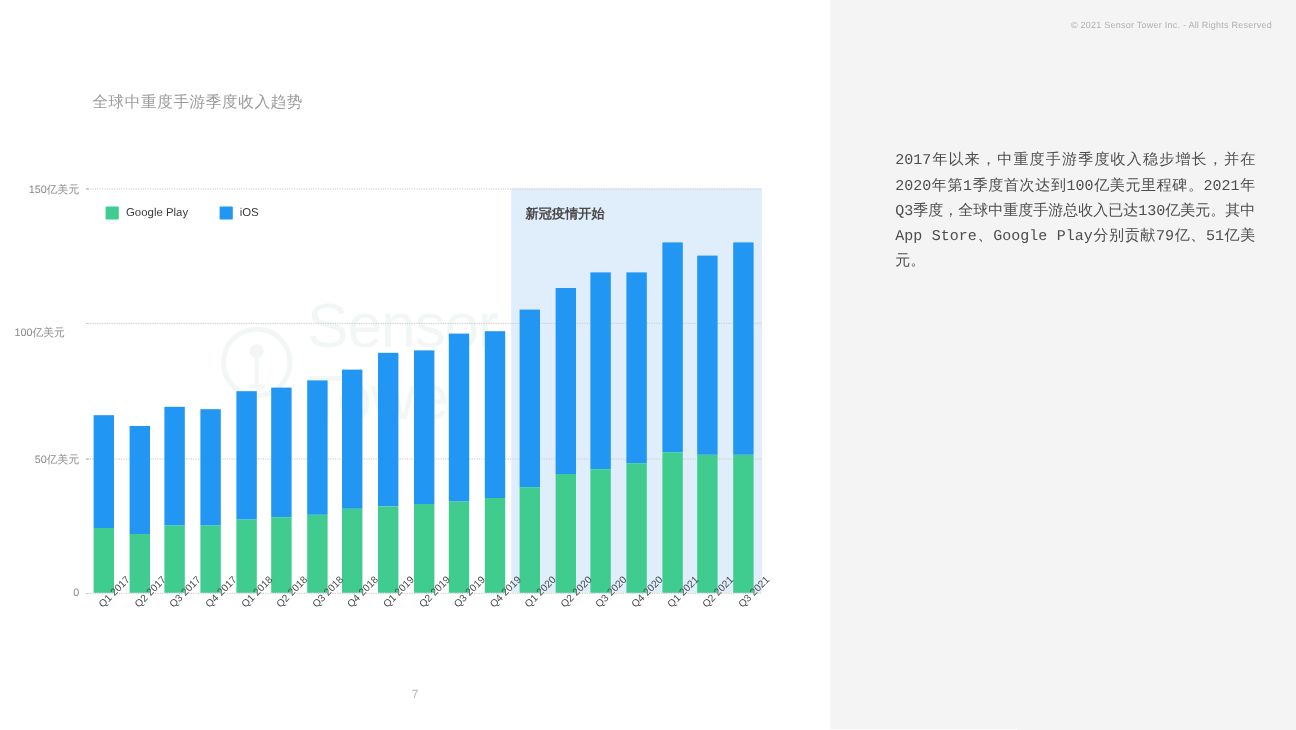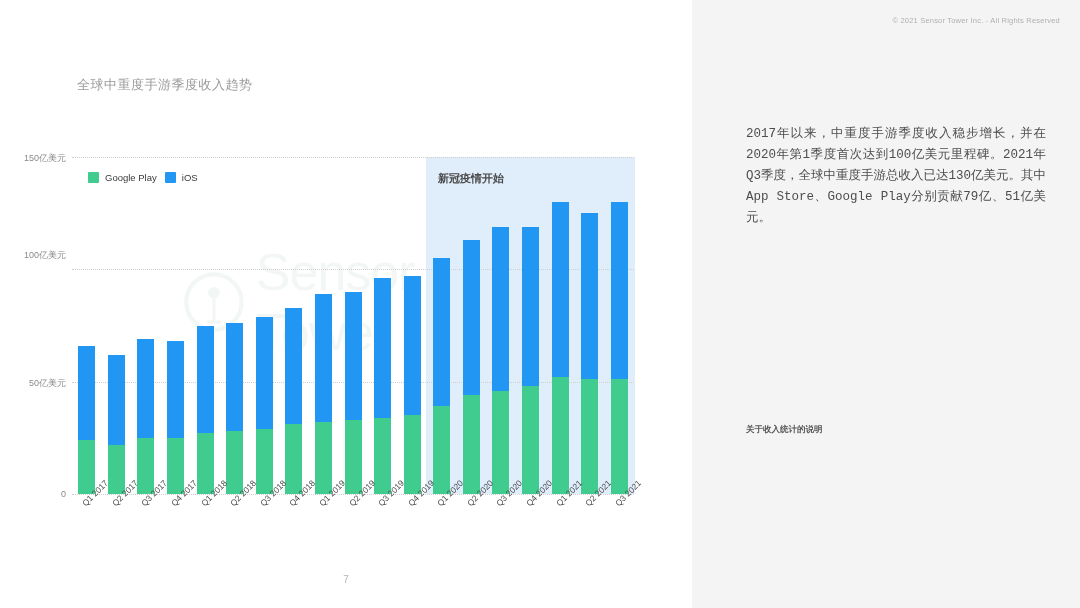--- a/index.html
+++ b/index.html
@@ -68,21 +68,21 @@
 
   .xlabel {
     position: absolute; top: 344px;
     font-size: 8.5px; color: #4a4a4a; white-space: nowrap;
     transform: rotate(-45deg); transform-origin: left top;
   }
 
   
   #legend {
     position: absolute; left: 88px; top: 172px;
-    display: flex; align-items: center; gap: 8px;
+    display: flex; align-items: center; gap: 26px;
   }
   .legend-item { display: flex; align-items: center; gap: 6px; }
   .legend-swatch { width: 11px; height: 11px; border-radius: 1px; }
   .legend-text { font-size: 9.5px; color: #3a3a3a; white-space: nowrap; }
 
   #page-number {
     position: absolute; left: 0; top: 574px; width: 692px;
     text-align: center; font-size: 10px; color: #b3b3b3;
   }
 
@@ -233,21 +233,21 @@
             <div class="xlabel" style="left: 422.395px;">Q3 2020</div>
             <div class="xlabel" style="left: 451.974px;">Q4 2020</div>
             <div class="xlabel" style="left: 481.553px;">Q1 2021</div>
             <div class="xlabel" style="left: 511.132px;">Q2 2021</div>
             <div class="xlabel" style="left: 540.711px;">Q3 2021</div>
           </div>
       </div>
       <div id="ylabels">
           <div class="ylabel" style="left: 0px; top: 489px;">0</div>
           <div class="ylabel" style="left: 0px; top: 376.667px;">50亿美元</div>
-          <div class="ylabel" style="left: 0px; top: 249px;">100亿美元</div>
+          <div class="ylabel" style="left: 0px; top: 271px; text-align: center;">100亿美元</div>
           <div class="ylabel" style="left: 0px; top: 152px;">150亿美元</div>
         </div>
 
       <div id="legend">
           <div class="legend-item">
             <span class="legend-swatch" style="background: rgb(63, 204, 142);"></span>
             <span class="legend-text">Google Play</span>
           </div>
           <div class="legend-item">
             <span class="legend-swatch" style="background: rgb(33, 150, 243);"></span>
@@ -255,16 +255,15 @@
           </div>
         </div>
     </div>
 
     <div id="page-number">7</div>
   </div>
 
   <div id="right-panel">
     <div id="copyright">© 2021 Sensor Tower Inc. - All Rights Reserved</div>
     <div id="body-text">2017年以来，中重度手游季度收入稳步增长，并在2020年第1季度首次达到100亿美元里程碑。2021年Q3季度，全球中重度手游总收入已达130亿美元。其中App Store、Google Play分别贡献79亿、51亿美元。</div>
-    <div id="note-title">关于收入统计的说明</div>
 
   </div>
 </div>
 
 </body></html>

